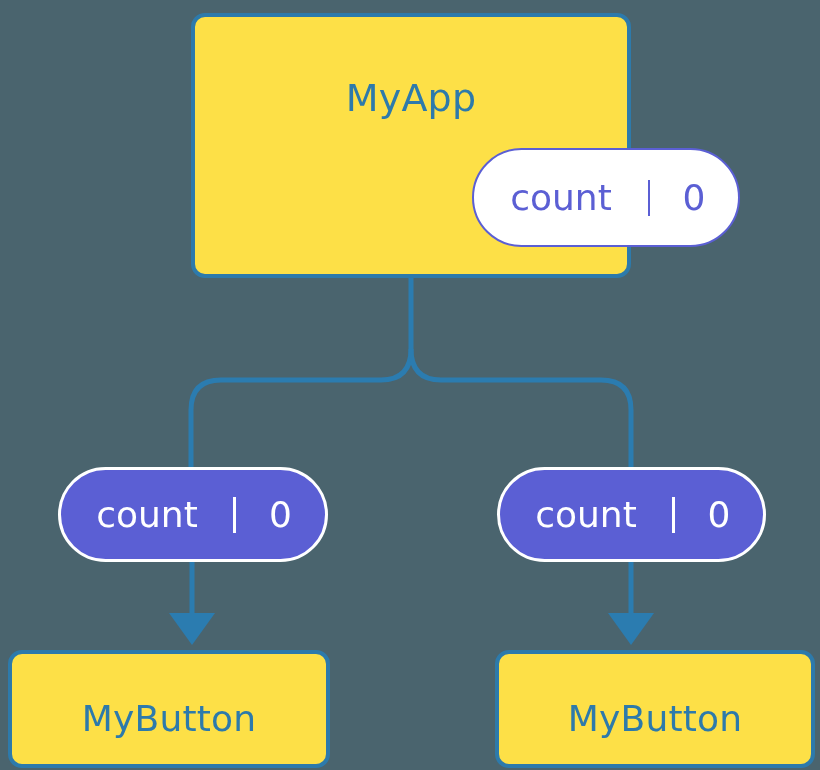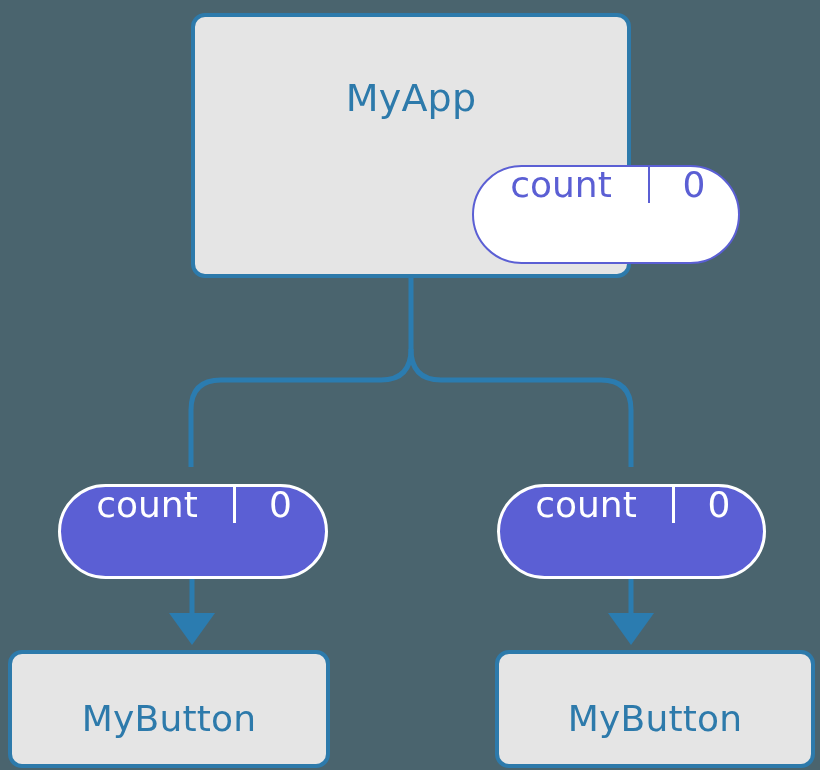--- a/index.html
+++ b/index.html
@@ -12,21 +12,21 @@
     width: 820px;
     height: 770px;
     background: #4a646e;
     overflow: hidden;
     font-family: "DejaVu Sans", "Liberation Sans", sans-serif;
   }
 
   
   .comp-box {
     position: absolute;
-    background: #e5e5e5;
+    background: #fde047;
     border: 4px solid #2d7aab;
     border-radius: 14px;
     box-sizing: border-box;
     display: flex;
     align-items: center;
     justify-content: center;
   }
   .comp-title {
     color: #2d7aab;
     font-size: 38px;
@@ -69,24 +69,23 @@
   #btn-box-right .comp-title {
     font-size: 36px;
     margin-top: 20px;
   }
 
   
   .pill {
     position: absolute;
     box-sizing: border-box;
     display: flex;
-    align-items: flex-start;
+    align-items: center;
     border-radius: 999px;
     overflow: hidden;
-    margin-top: 17px;
   }
   .pill .pill-key,
   .pill .pill-val {
     display: flex;
     align-items: center;
     justify-content: center;
     font-size: 36px;
     line-height: 1;
     white-space: nowrap;
   }

